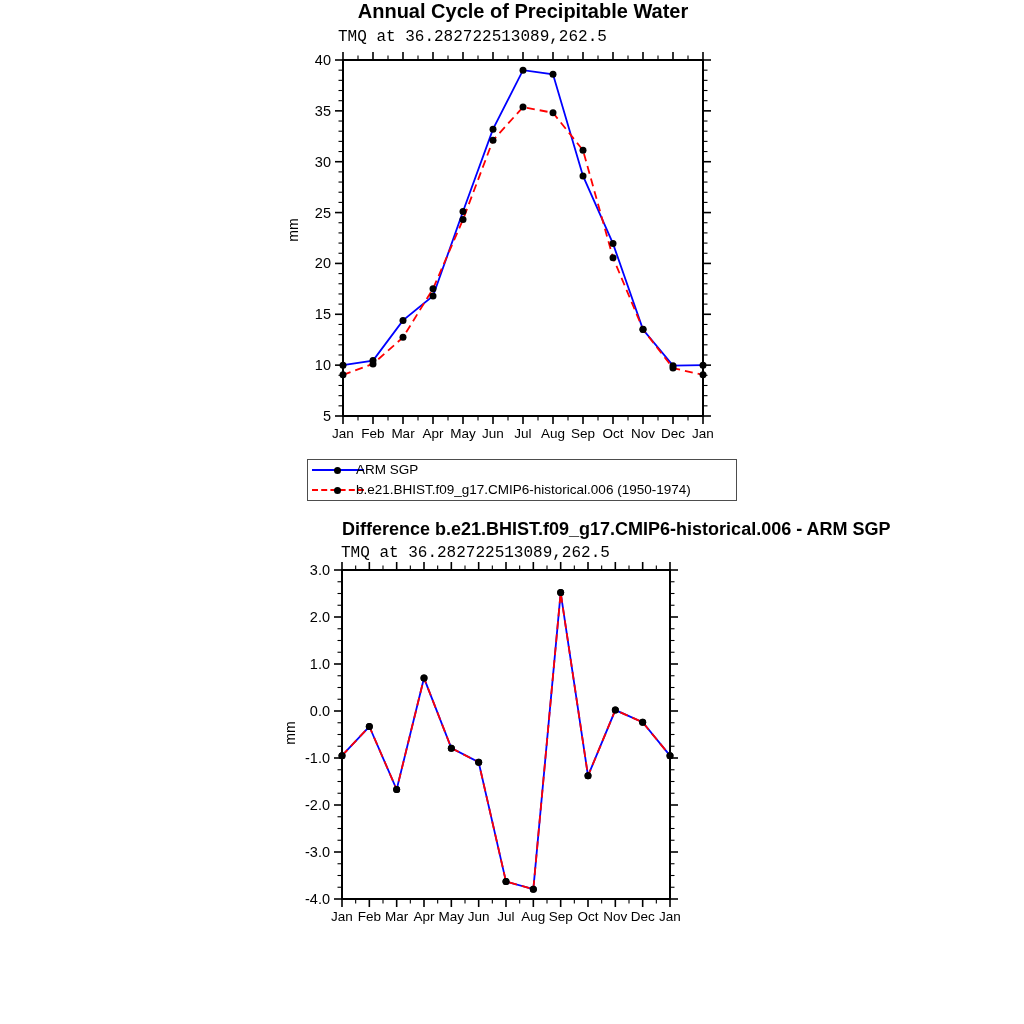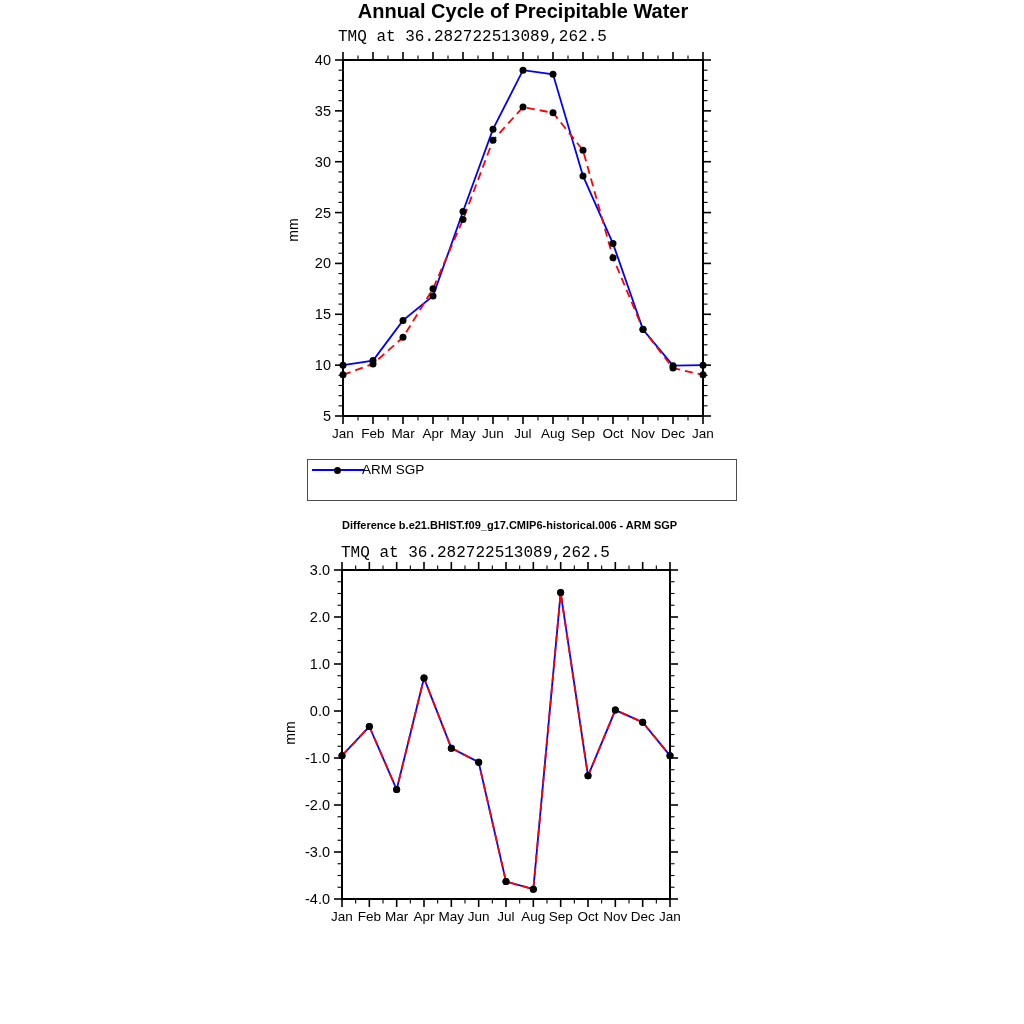--- a/index.html
+++ b/index.html
@@ -5,32 +5,32 @@
   html,body{margin:0;padding:0;background:#ffffff;}
   #canvas{position:relative;width:1024px;height:1024px;background:#ffffff;overflow:hidden;
           font-family:"Liberation Sans","DejaVu Sans",sans-serif;color:#000;}
   .abs{position:absolute;}
   .title{font-weight:bold;white-space:nowrap;text-align:center;}
   .subtitle{white-space:nowrap;font-family:Liberation Mono, monospace;}
   .ylab{transform:rotate(-90deg);transform-origin:center;font-size:14px;}
   #t1{left:343px;top:0;width:360px;font-size:20px;}
   #sub1{left:338px;top:28px;font-size:16px;}
   #mm1{left:278px;top:222px;width:30px;text-align:center;}
-  #t2{left:342px;top:519px;width:328px;font-size:11px;}
+  #t2{left:342px;top:519px;width:328px;font-size:18px;}
   #sub2{left:341px;top:544px;font-size:16px;}
   #mm2{left:275px;top:725px;width:30px;text-align:center;}
   #charts{position:absolute;left:0;top:0;}
   svg text{font-family:"Liberation Sans","DejaVu Sans",sans-serif;fill:#000;}
   #legend{left:307px;top:459px;width:430px;height:42px;border:1px solid #4d4d4d;background:#fff;box-sizing:border-box;}
   .lrow{position:relative;height:20px;line-height:20px;}
   .lsample{position:absolute;left:4px;top:9px;width:52px;height:0;}
   .lsample.solid{border-top:2px solid #0000ff;}
   .lsample.dashed{border-top:2px dashed #ff0000;}
   .ldot{position:absolute;left:22px;top:-4px;width:7px;height:7px;border-radius:50%;background:#000;}
-  .ltext{position:absolute;left:54px;top:0;font-size:13.5px;white-space:nowrap;}
+  .ltext{position:absolute;left:48px;top:0;font-size:13.5px;white-space:nowrap;}
 </style>
 </head>
 <body>
 
 <div id="canvas">
   <div id="t1" class="abs title">Annual Cycle of Precipitable Water</div>
   <div id="sub1" class="abs subtitle">TMQ at 36.282722513089,262.5</div>
   <div id="mm1" class="abs ylab">mm</div>
 
   <svg id="charts" width="1024" height="1024">
@@ -378,18 +378,24 @@
       </g>
     </svg>
 
   <div id="legend" class="abs">
     <div class="lrow">
       <span class="lsample solid">
           <span class="ldot"></span>
         </span>
       <span class="ltext">ARM SGP</span>
     </div>
+    <div class="lrow">
+      <span class="lsample dashed">
+          <span class="ldot"></span>
+        </span>
+      <span class="ltext">b.e21.BHIST.f09_g17.CMIP6-historical.006 (1950-1974)</span>
+    </div>
   </div>
 
   <div id="t2" class="abs title">Difference b.e21.BHIST.f09_g17.CMIP6-historical.006 - ARM SGP</div>
   <div id="sub2" class="abs subtitle">TMQ at 36.282722513089,262.5</div>
   <div id="mm2" class="abs ylab">mm</div>
 </div>
 
 </body></html>

